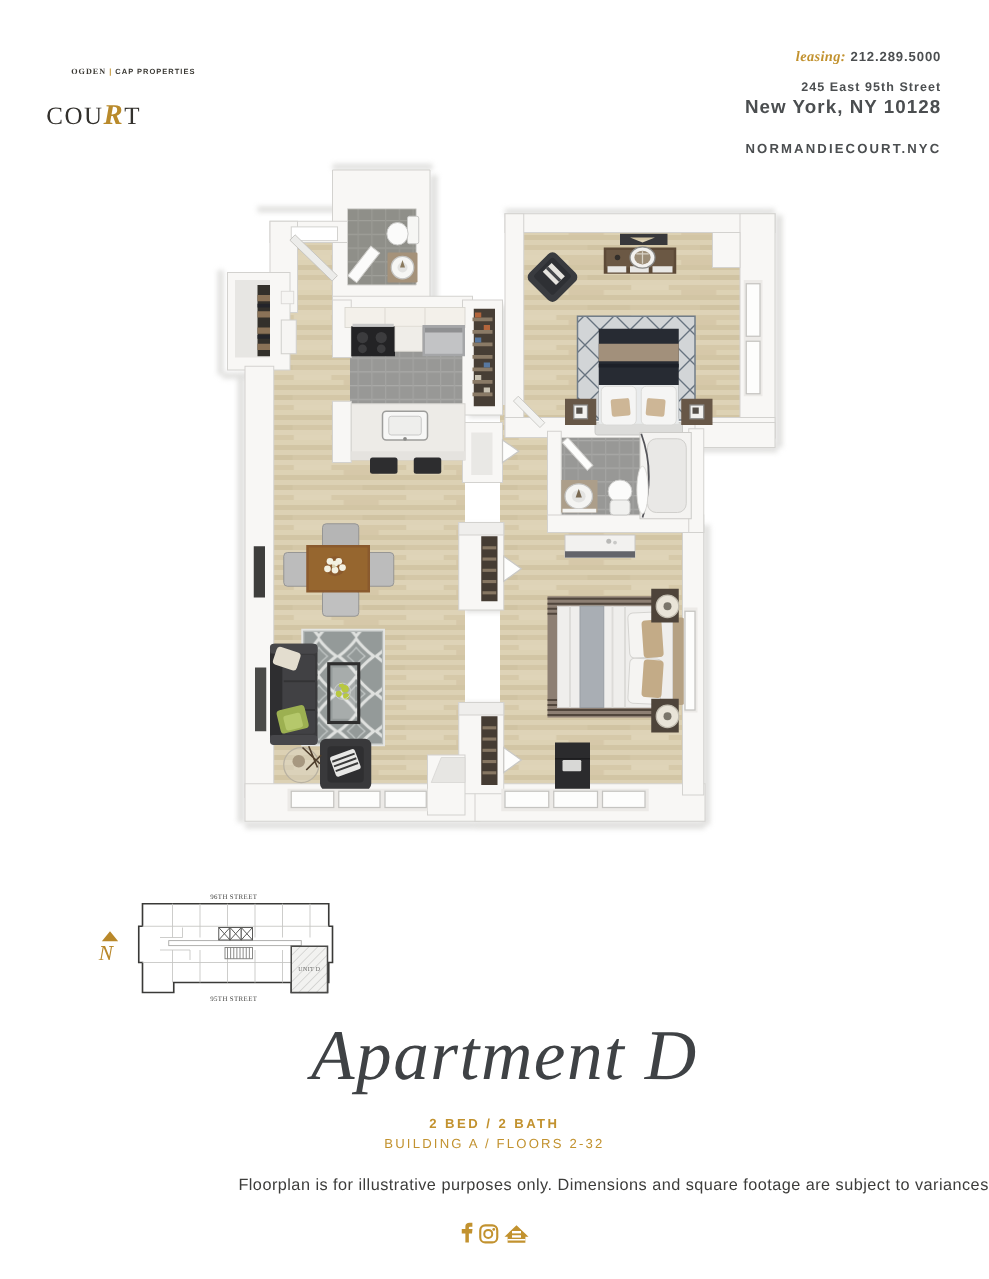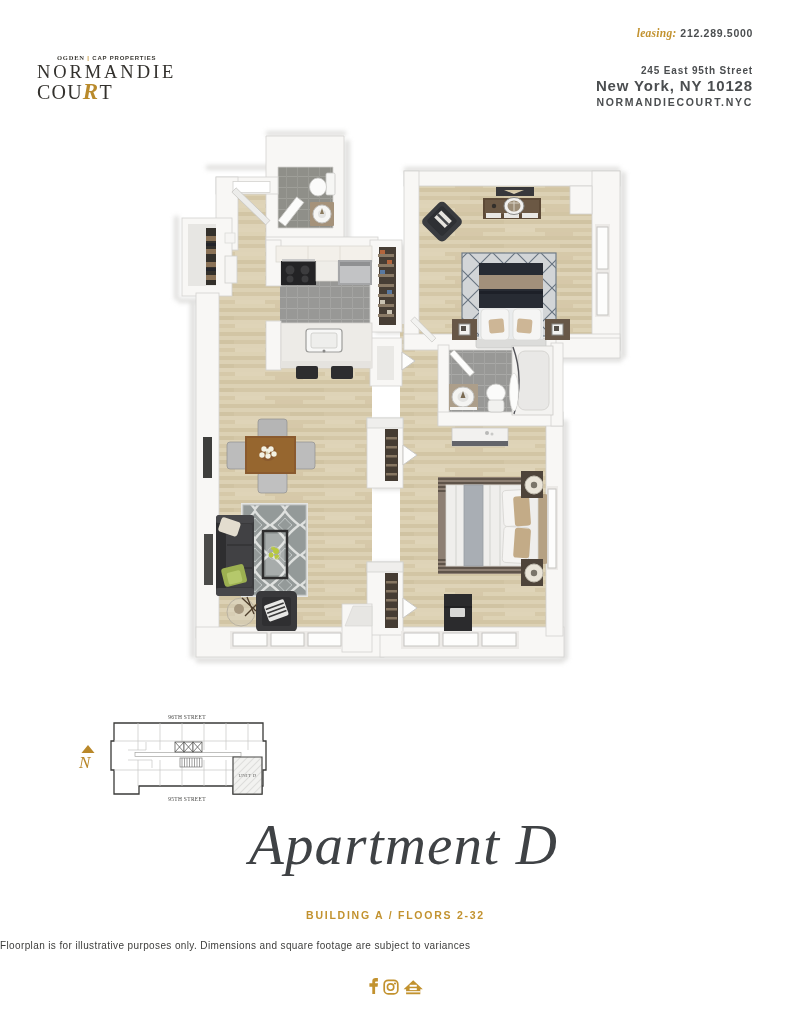--- a/index.html
+++ b/index.html
@@ -10,39 +10,38 @@
   
   #tagline{left:57px;top:53.5px;width:200px;font-size:6px;font-weight:bold;letter-spacing:0.8px;color:#3a3833;}
   #tagline .serif{font-family:"Liberation Serif",serif;font-size:6.5px;}
   #normandie{left:37px;top:62px;width:200px;font-family:"Liberation Serif",serif;font-size:18.5px;
              letter-spacing:2.9px;color:#33312d;}
   #court{left:37px;top:80px;width:132px;font-family:"Liberation Serif",serif;font-size:20px;
          letter-spacing:1.2px;color:#33312d;text-align:left;}
   #court .r{font-style:italic;font-weight:bold;color:#b98a2b;font-size:23px;line-height:1;}
   
   .hr{right:38px;text-align:right;color:#4b4e50;}
-  #lead{top:27px;font-size:10.5px;font-weight:bold;letter-spacing:0.7px;}
+  #lead{top:40px;font-size:10.5px;font-weight:bold;letter-spacing:0.7px;}
   #lead .lz{font-family:"Liberation Serif",serif;font-style:italic;font-weight:bold;
             letter-spacing:0.3px;font-size:11.5px;}
   #addr1{top:64.5px;font-size:10px;font-weight:bold;letter-spacing:0.85px;}
   #addr2{top:76.5px;font-size:15px;font-weight:bold;letter-spacing:0.85px;}
-  #site{top:96px;font-size:10.5px;font-weight:bold;letter-spacing:1.7px;}
+  #site{top:113px;font-size:10.5px;font-weight:bold;letter-spacing:1.7px;}
   
   #apt{left:8px;top:812px;width:791px;text-align:center;font-family:"Liberation Serif",serif;
        font-style:italic;font-size:57px;letter-spacing:1.2px;color:#3f4245;}
   #bed{left:0;top:892.5px;width:791px;text-align:center;font-size:10.5px;font-weight:bold;letter-spacing:1.95px;}
-  #bld{left:0;top:908.5px;width:791px;text-align:center;font-size:10.5px;font-weight:bold;letter-spacing:1.75px;}
-  #disc{left:0;top:939.5px;width:791px;text-align:left;font-size:10px;color:#3d3d3b;letter-spacing:0.38px;}
+  #bld{left:0;top:908.5px;width:791px;text-align:center;font-size:10.5px;font-weight:normal;letter-spacing:1.75px;}
+  #disc{left:0;top:939.5px;width:791px;text-align:right;font-size:13px;color:#3d3d3b;letter-spacing:0.38px;}
 </style>
 </head>
 <body>
 <div id="page">
 
   <div class="abs" id="tagline"><span class="serif">OGDEN</span> <span class="gold">|</span> CAP PROPERTIES</div>
-  <div class="abs" id="normandie">NORMANDIE</div>
   <div class="abs" id="court">COU<span class="r">R</span>T</div>
   <div class="abs hr" id="lead"><span class="lz gold">leasing:</span> 212.289.5000</div>
   <div class="abs hr" id="addr1">245 East 95th Street</div>
   <div class="abs hr" id="addr2">New York, NY 10128</div>
   <div class="abs hr gold" id="site">NORMANDIECOURT.NYC</div>
 
   <svg class="abs" id="plan" style="left:0;top:0" width="791" height="1023" viewBox="0 0 791 1023">
     <defs>
       <pattern id="wood" width="90" height="24" patternUnits="userSpaceOnUse">
         <rect width="90" height="24" fill="#d8cbac"></rect>
@@ -482,15 +481,16 @@
       <rect x="384.2" y="980.3" width="13.6" height="13.6" rx="4" stroke-width="1.7"></rect>
       <circle cx="390.6" cy="987.1" r="3.2" stroke-width="1.6"></circle>
       <circle cx="395" cy="983.5" r="1.1" fill="#c2922f" stroke="none"></circle>
       <path d="M403.6,989.3 L413.2,980.2 L422.8,989.3 L420.3,989.3 L420.3,994.2 L406.1,994.2 L406.1,989.3 Z" fill="#c2922f" stroke="none"></path>
       <rect x="409.6" y="984.8" width="7.2" height="1.9" fill="#ffffff" stroke="none"></rect>
       <rect x="409.6" y="988.2" width="7.2" height="1.9" fill="#ffffff" stroke="none"></rect>
       <rect x="406.1" y="991.2" width="14.2" height="1.2" fill="#ffffff" stroke="none"></rect>
     </g>
   </svg>
   <div class="abs" id="apt">Apartment D</div>
+  <div class="abs gold" id="bed">2 BED / 2 BATH</div>
   <div class="abs gold" id="bld">BUILDING A / FLOORS 2-32</div>
   <div class="abs" id="disc">Floorplan is for illustrative purposes only. Dimensions and square footage are subject to variances</div>
 </div>
 
 </body></html>

